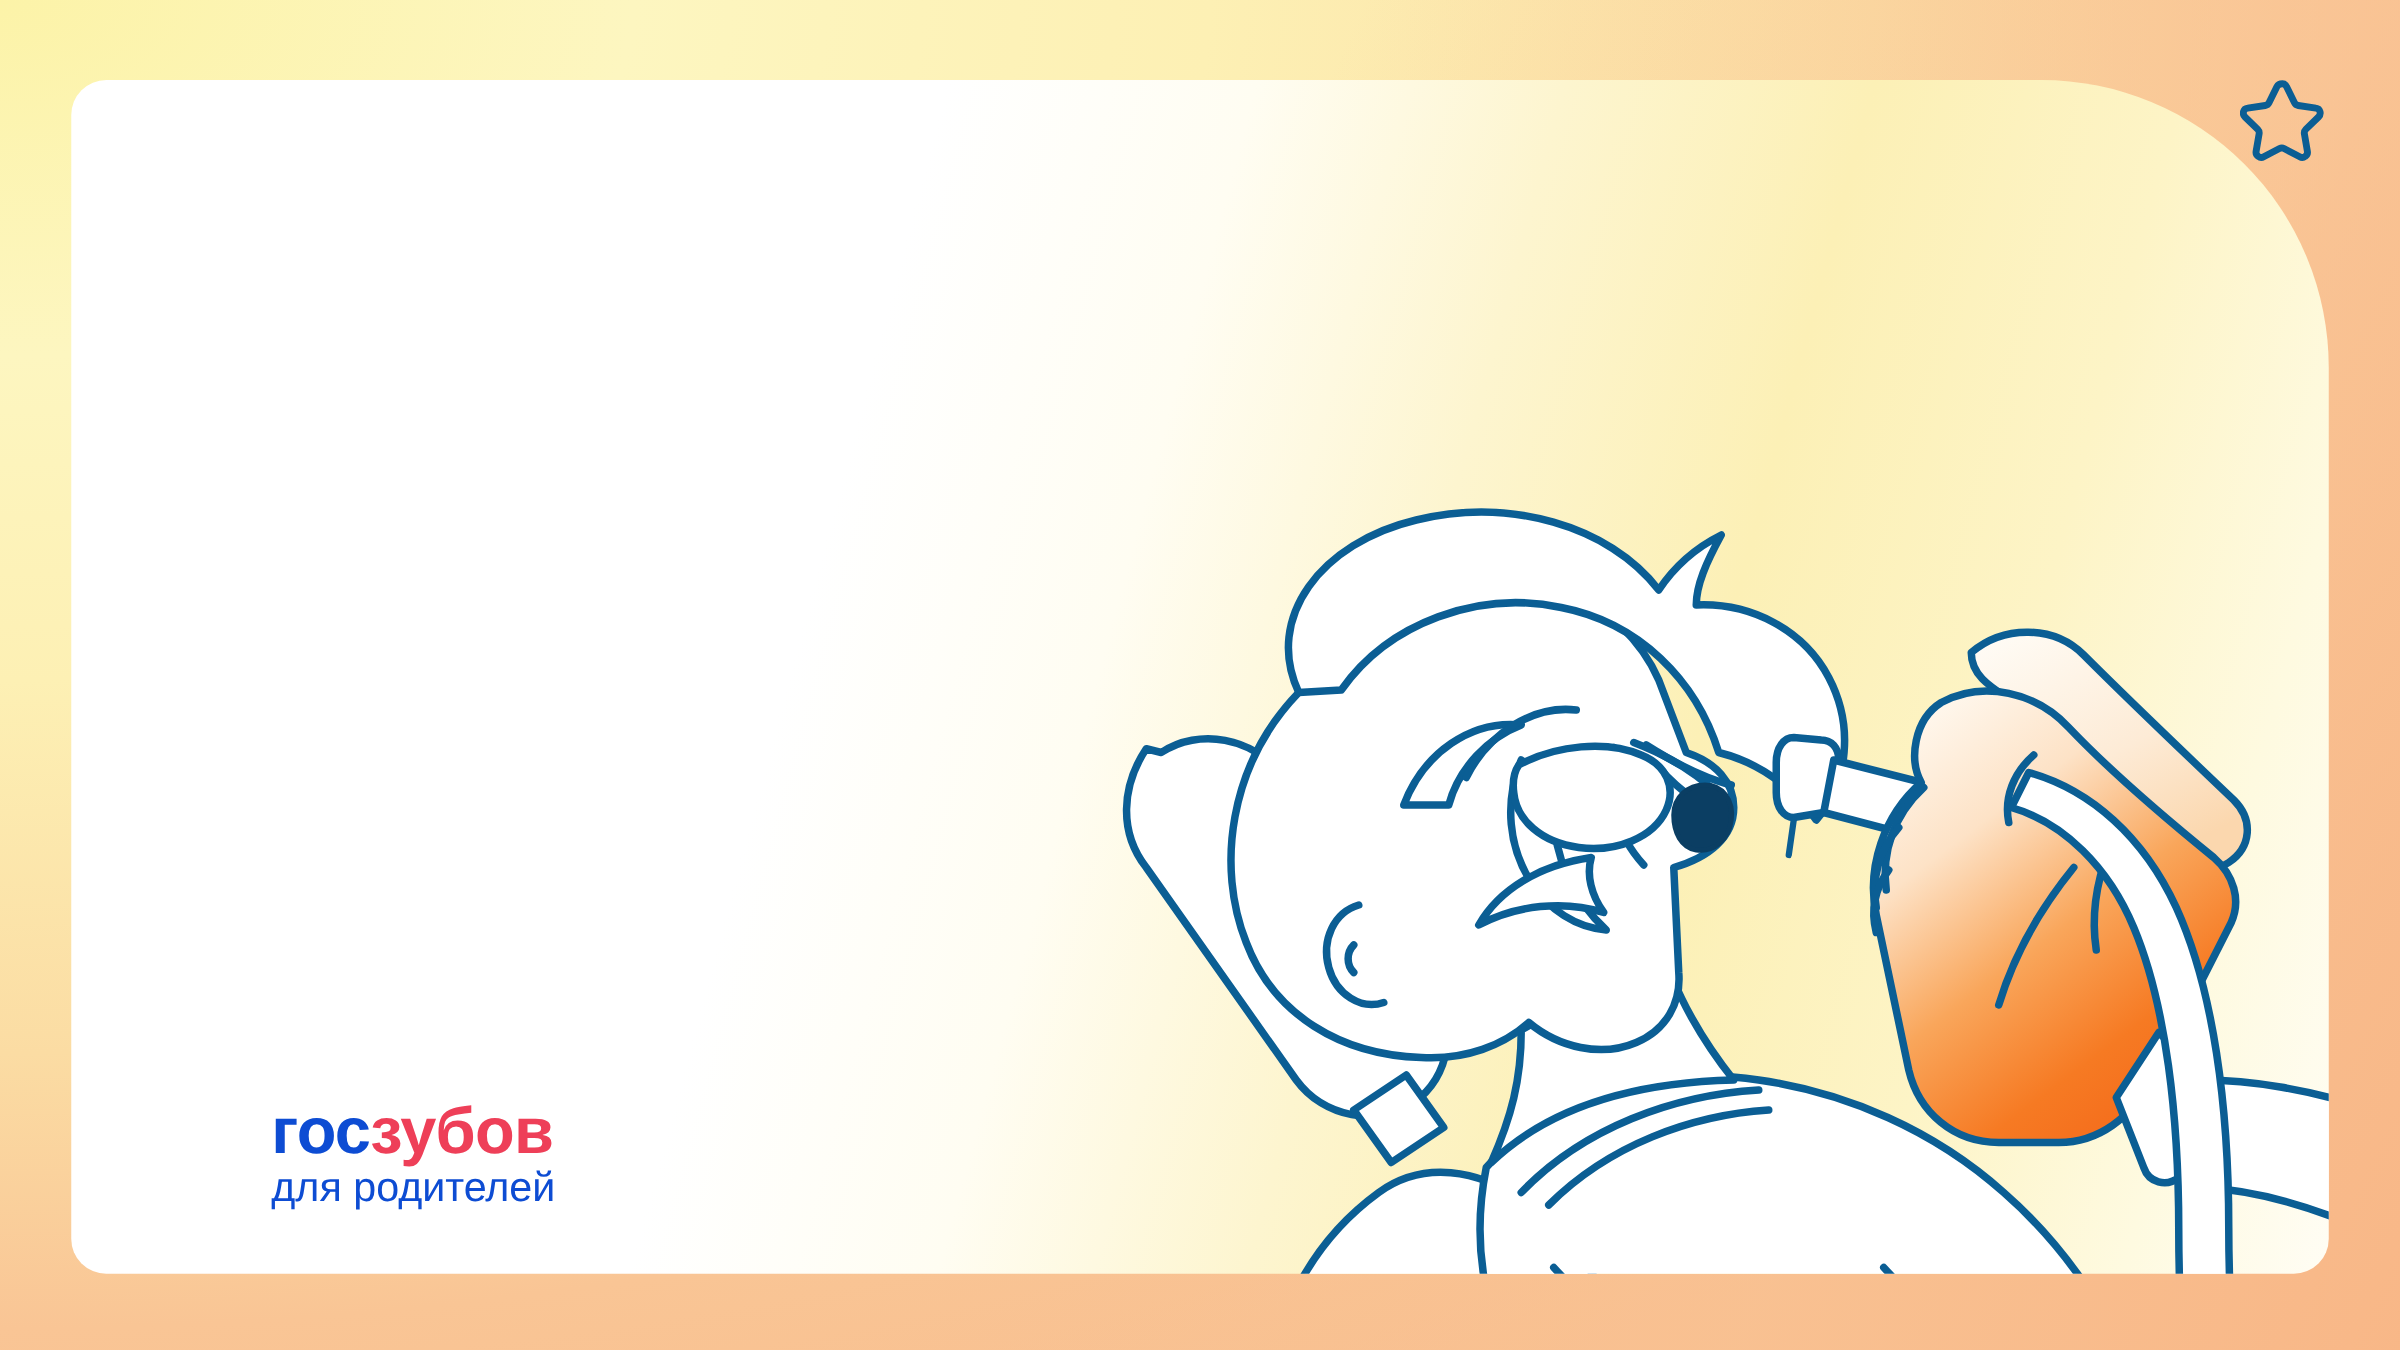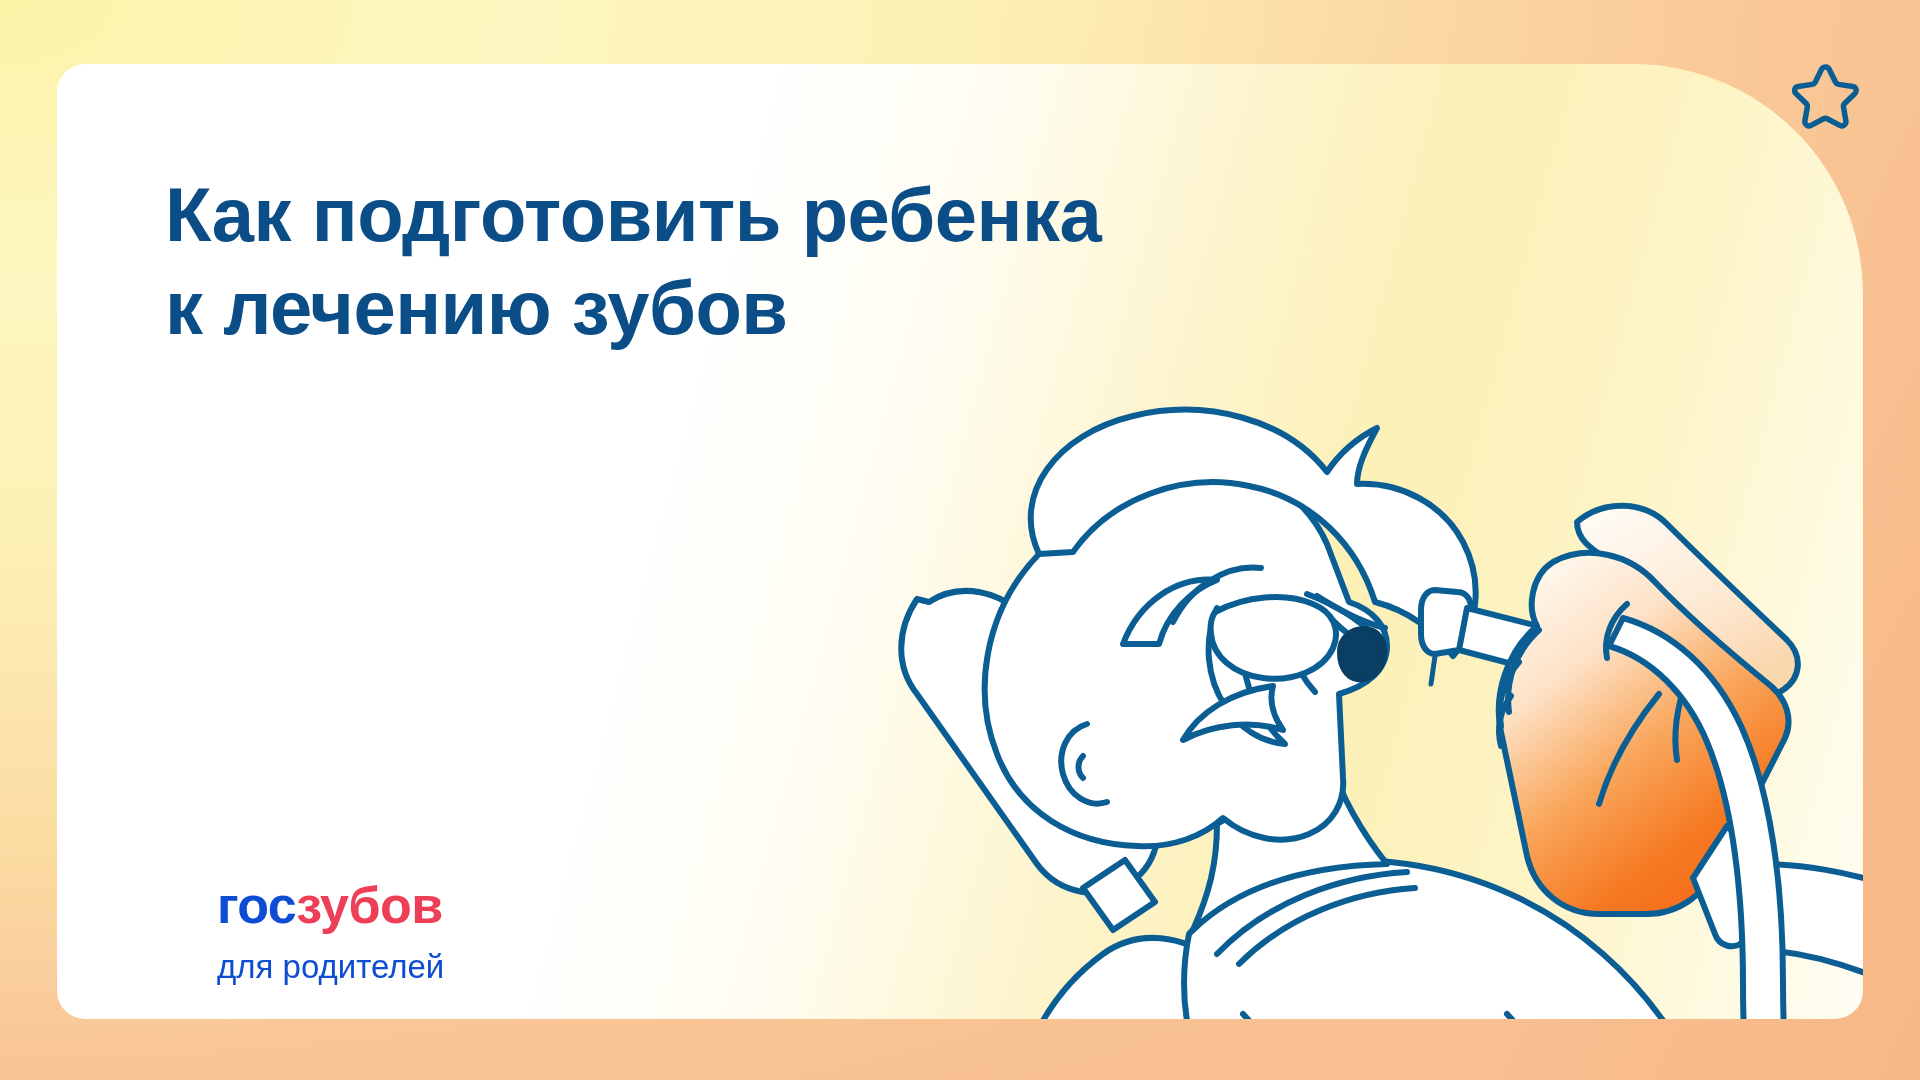--- a/index.html
+++ b/index.html
@@ -77,21 +77,21 @@
     font-weight: bold;
     font-size: 52px;
     letter-spacing: -0.6px;
     line-height: 1;
     white-space: nowrap;
   }
   .logo-word .blue { color: #0D4CD3; margin-top: 29px; }
   .logo-word .red  { color: #EE3F58; }
 
   .logo-sub {
-    margin-top: 19px;
+    margin-top: 2px;
     font-family: "Liberation Sans", sans-serif;
     font-size: 33px;
     color: #0D4CD3;
     line-height: 1;
     white-space: nowrap;
   }
 
   .star-icon {
     position: absolute;
     left: 1792px;
@@ -111,22 +111,20 @@
     pointer-events: none;
   }
 </style>
 </head>
 <body>
 
 <div id="stage">
 
   <div class="card">
 
-    <div class="title">Как подготовить ребенка
-к лечению зубов</div>
 
     <svg class="illustration" viewBox="0 0 1090 760" aria-hidden="true">
       <defs>
         <linearGradient id="skinGrad" x1="0.15" y1="0" x2="0.75" y2="1">
           <stop offset="0%" stop-color="#FFFAF2"></stop>
           <stop offset="28%" stop-color="#FDE2C6"></stop>
           <stop offset="55%" stop-color="#F9A65B"></stop>
           <stop offset="80%" stop-color="#F67A23"></stop>
           <stop offset="100%" stop-color="#F4691A"></stop>
         </linearGradient>

